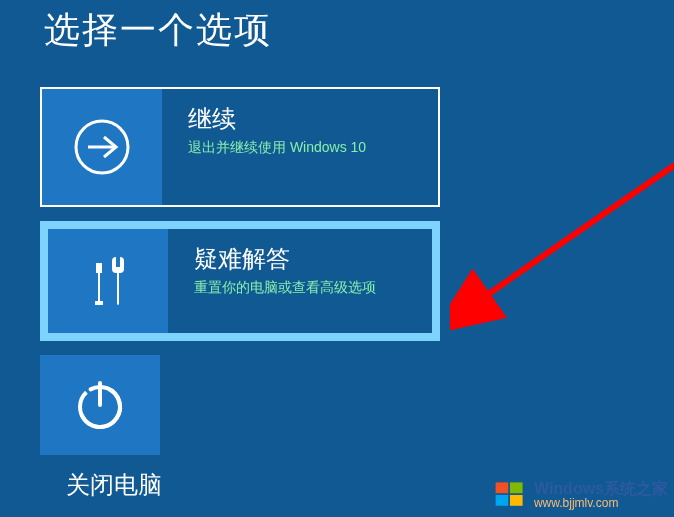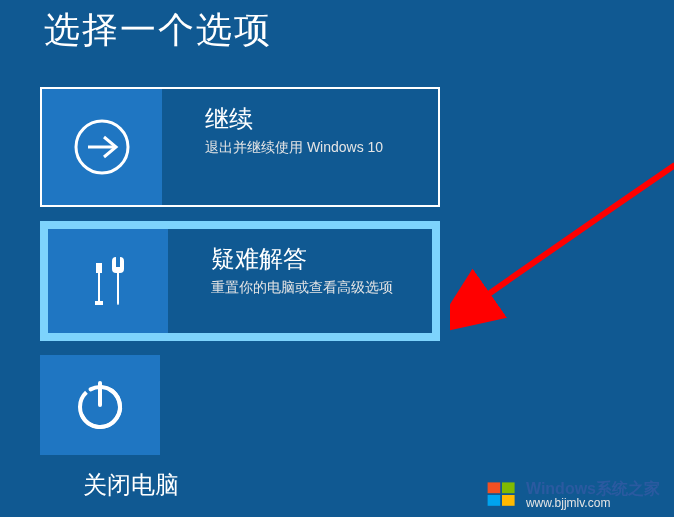--- a/index.html
+++ b/index.html
@@ -43,48 +43,47 @@
     .icon-box {
       width: 120px;
       height: 100%;
       background: #1f76c2;
       display: flex;
       align-items: center;
       justify-content: center;
       flex-shrink: 0;
     }
     .option-text {
-      padding: 14px 0 0 18px;
-      margin-left: 25px;
+      padding: 14px 0 0 26px;
     }
     .option-title {
       font-size: 24px;
       font-weight: 400;
     }
     .option-desc {
       font-size: 14px;
       margin-top: 4px;
-      color: #e5e5e5;
+      color: #86efac;
     }
     .shutdown-tile {
       display: flex;
       width: 400px;
       height: 100px;
       margin-top: 2px;
       flex-direction: column;
     }
     .arrow-annotation {
       position: absolute;
       top: 160px;
       left: 450px;
       pointer-events: none;
     }
     .watermark {
       position: absolute;
-      right: 8px;
+      right: 0;
       bottom: 0;
       display: flex;
       align-items: center;
       background: rgba(255,255,255,0.0);
       padding: 4px 6px;
     }
     .watermark-logo {
       width: 36px;
       height: 36px;
       margin-right: 6px;
@@ -94,21 +93,21 @@
       flex-direction: column;
       line-height: 1.1;
     }
     .watermark-brand {
       font-size: 16px;
       color: #2b5aa0;
       font-weight: 600;
     }
     .watermark-url {
       font-size: 12px;
-      color: #e5e5e5;
+      color: #fdba74;
     }
   </style>
 </head>
 <body>
 
 <h1 class="page-title">选择一个选项</h1>
 
 <div class="options">
 
   <div class="option-tile selected">

